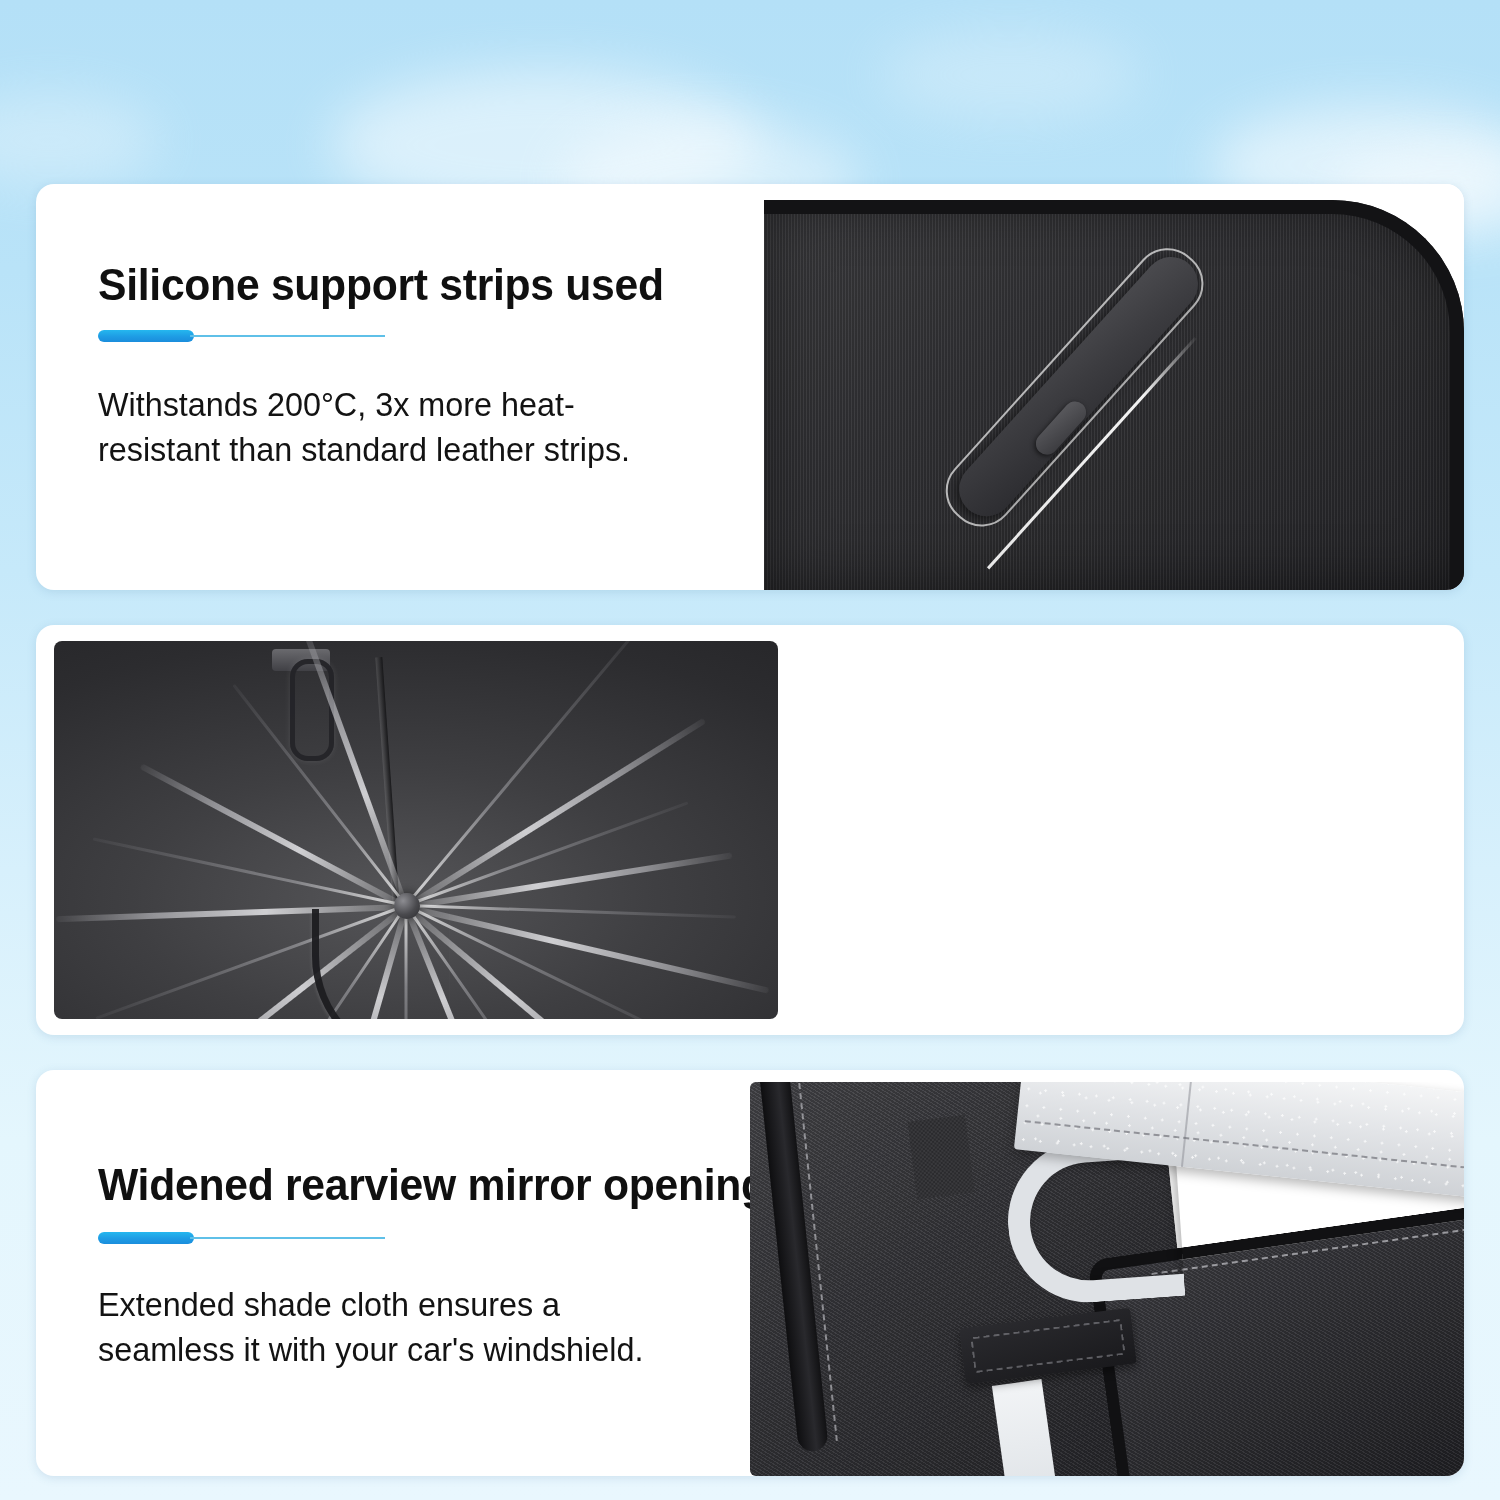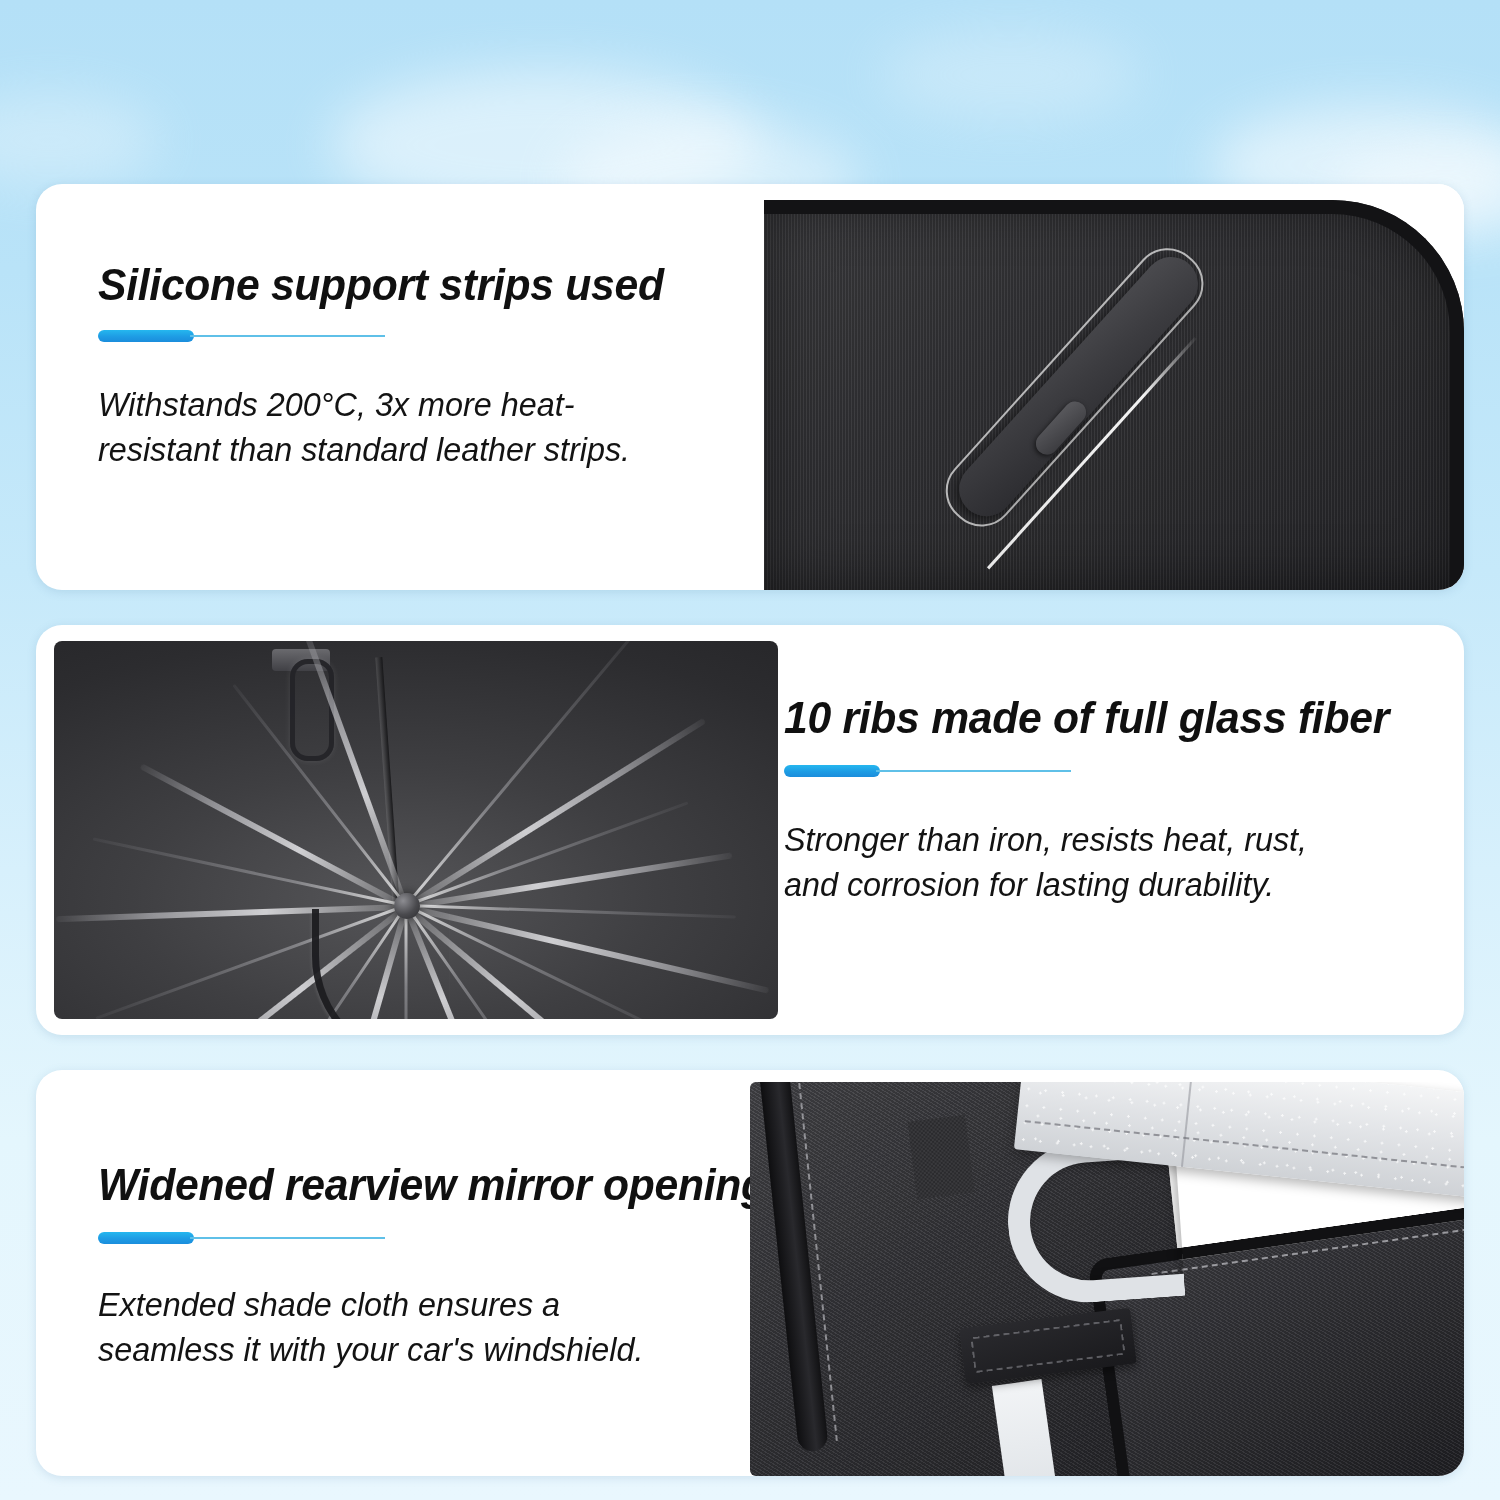--- a/index.html
+++ b/index.html
@@ -70,24 +70,23 @@
     top: 110px;
     width: 620px;
     height: 21px;
     background: linear-gradient(180deg, #7fd4f7 0%, #35b3ef 35%, #1f7fd8 80%, #1463c4 100%);
   }
 
   
   .card {
     position: absolute;
     background: #ffffff;
-    border-radius: 26px;
+    border-radius: 18px;
     box-shadow: 0 2px 10px rgba(80,130,165,.18);
     overflow: hidden;
-    font-style: italic;
   }
   #card-1 { left: 36px; top: 184px;  width: 1428px; height: 406px; }
   #card-2 { left: 36px; top: 625px;  width: 1428px; height: 410px; }
   #card-3 { left: 36px; top: 1070px; width: 1428px; height: 406px; }
 
   .card-inner {
     position: relative;
     width: 100%;
     height: 100%;
   }
@@ -562,28 +561,20 @@
         <div class="rib" style="width:230px; transform:rotate(90deg);"></div>
         <div class="rib" style="width:280px; transform:rotate(124deg);"></div>
         <div class="rib" style="width:330px; transform:rotate(160deg);"></div>
         <div class="rib" style="width:320px; transform:rotate(-168deg);"></div>
         <div class="rib" style="width:280px; transform:rotate(-128deg);"></div>
 
         <div id="p2-handle"></div>
         <div id="p2-hub"></div>
       </div>
 
-      <div class="txt right">
-        <div class="headline">10 ribs made of full glass fiber</div>
-        <div class="divider">
-          <div class="bar"></div>
-          <div class="line"></div>
-        </div>
-        <div class="body-copy">Stronger than iron, resists heat, rust, and corrosion for lasting durability.</div>
-      </div>
 
     </div>
   </div>
 
   <div class="card" id="card-3">
     <div class="card-inner">
 
       <div class="txt left">
         <div class="headline">Widened rearview mirror opening</div>
         <div class="divider">

